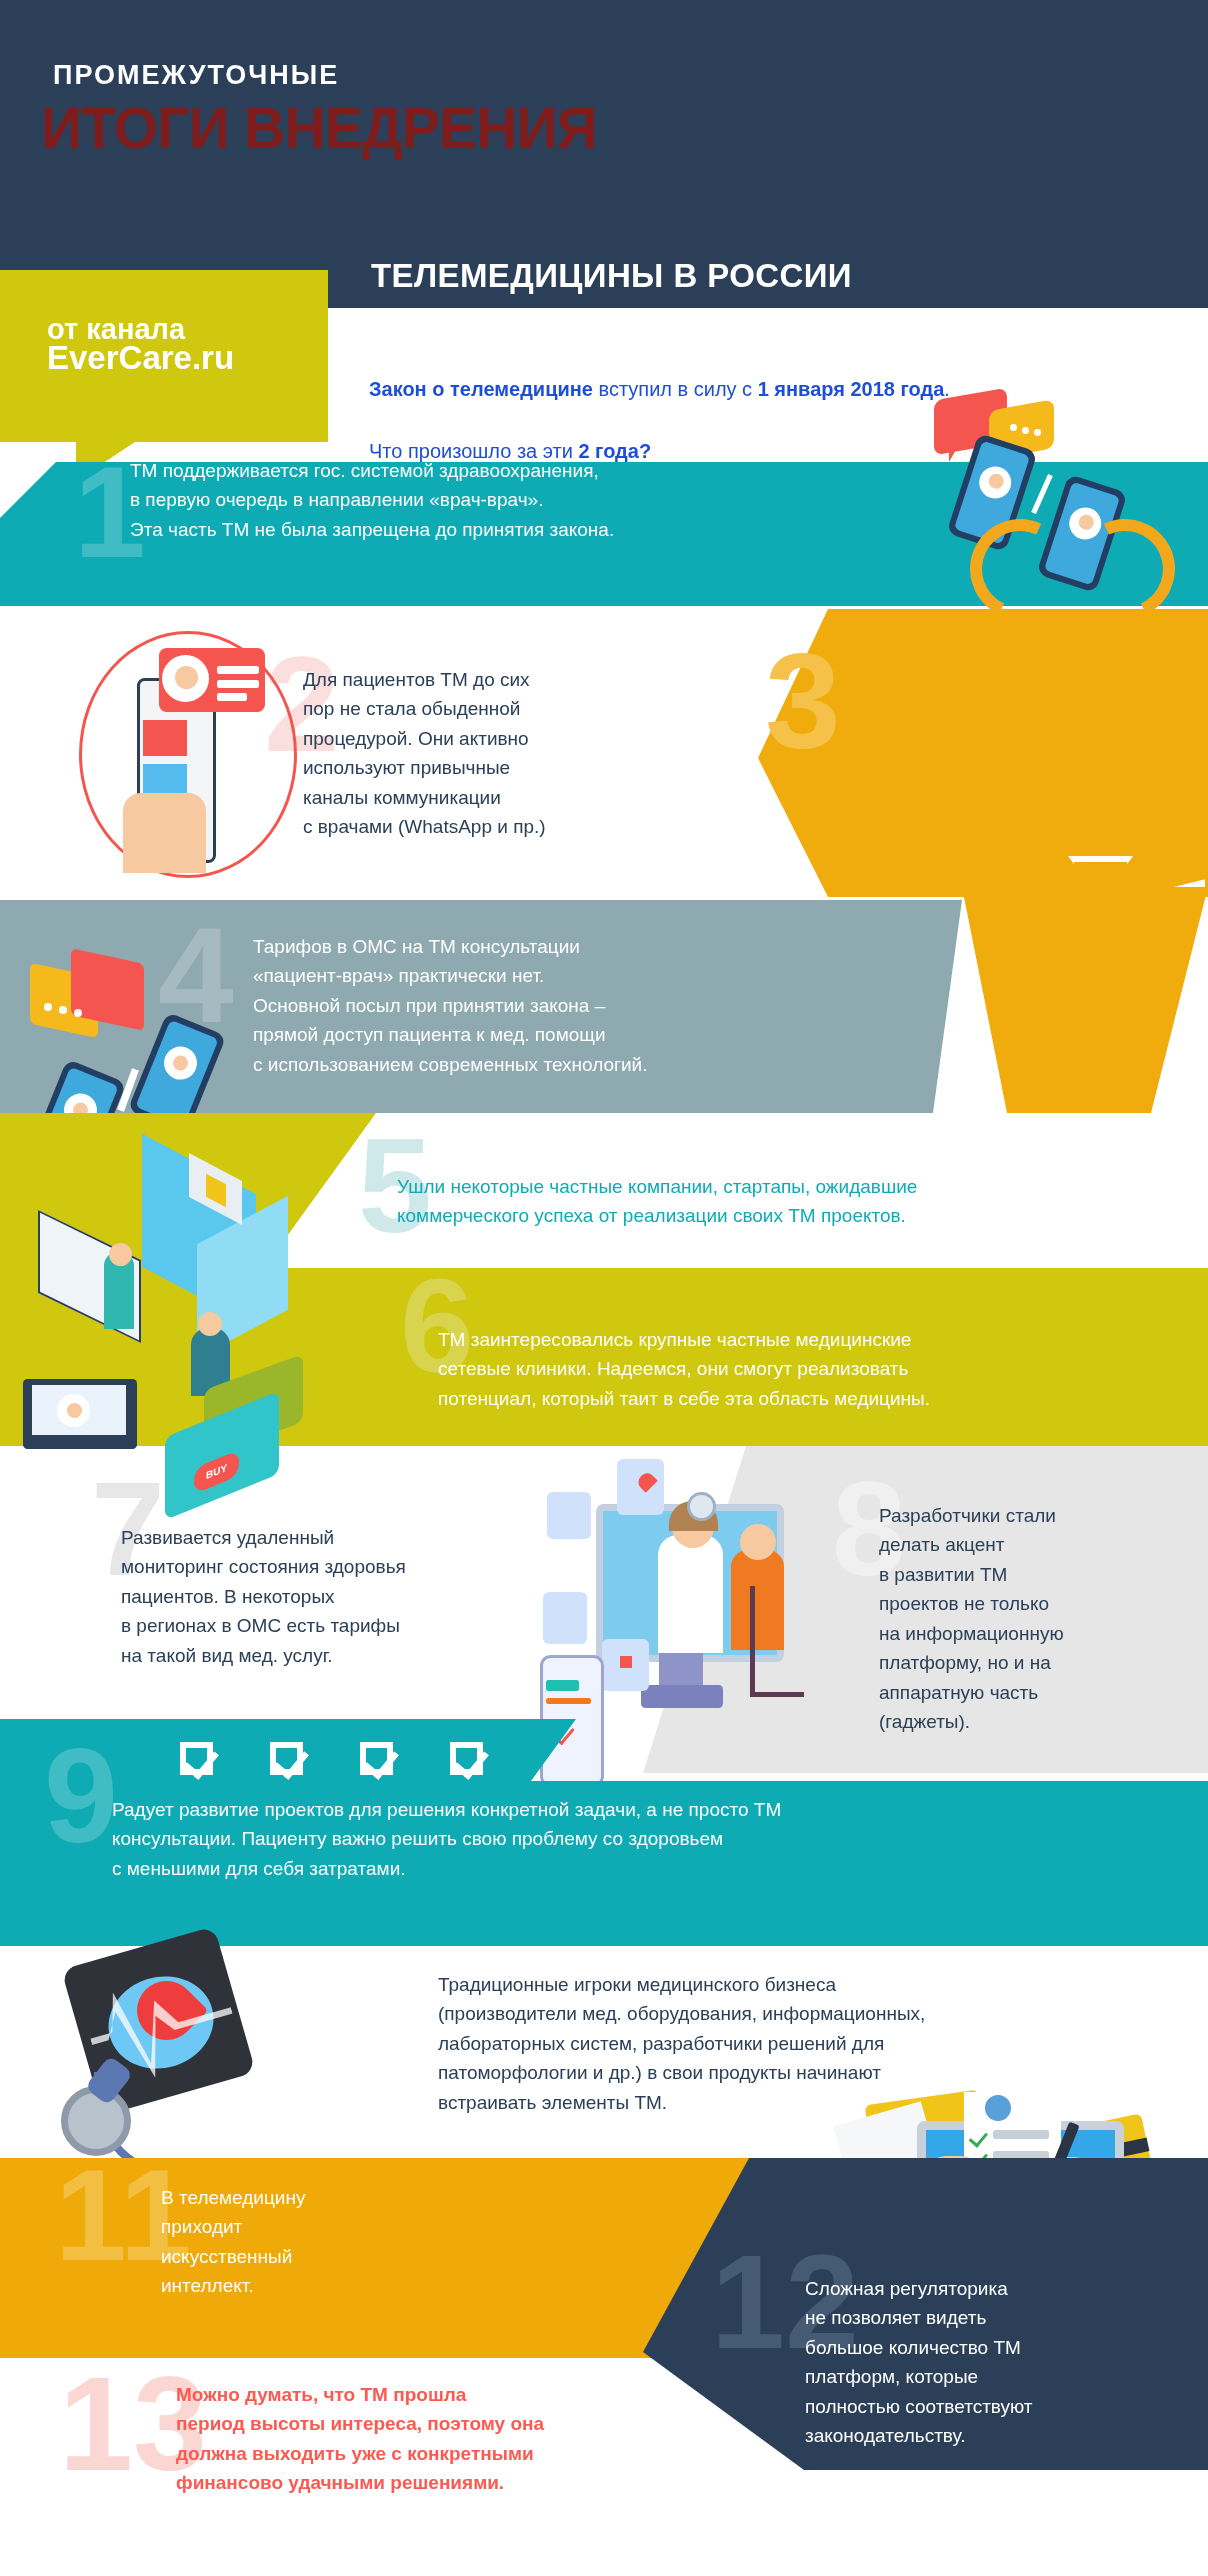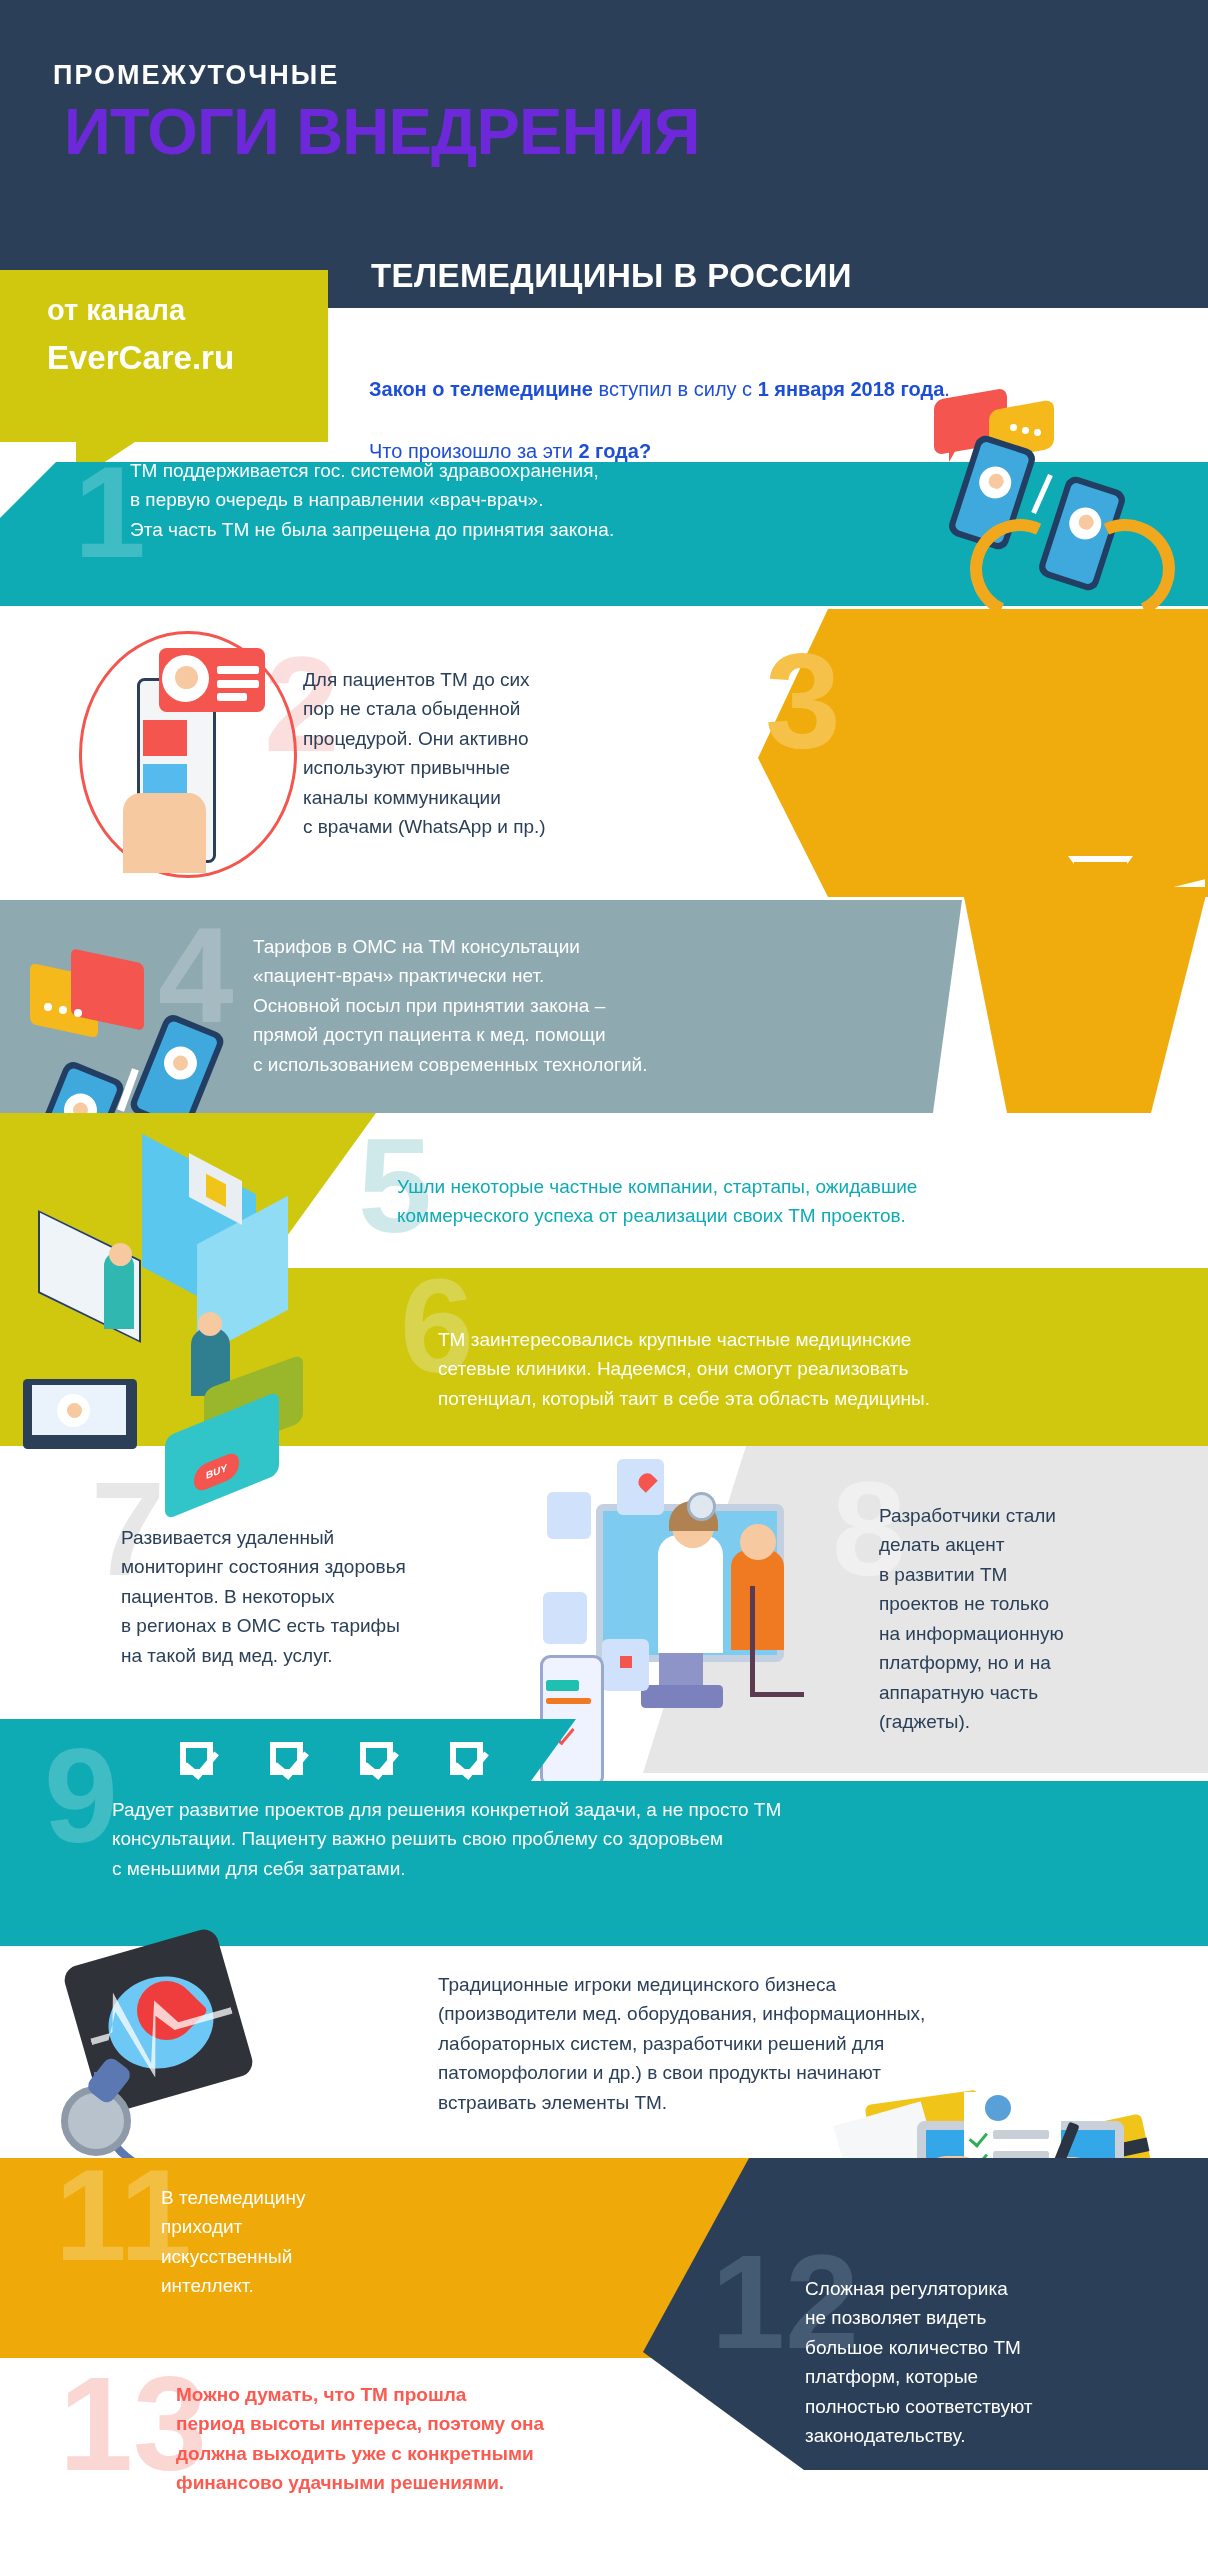--- a/index.html
+++ b/index.html
@@ -7,26 +7,26 @@
   .page{position:relative;width:1209px;height:2576px;background:#ffffff;overflow:hidden;}
 
   
   .band{position:absolute;}
   .txt{position:absolute;line-height:1.55;white-space:pre-line;}
   .bignum{position:absolute;font-weight:700;line-height:.8;user-select:none;}
 
   
   #hdr-navy{left:0;top:0;width:1209px;height:308px;background:#2b4058;}
   #hdr-kicker{left:53px;top:55px;font-size:27px;font-weight:700;letter-spacing:2px;color:#ffffff;}
-  #hdr-title{left:64px;top:102px;font-size:65px;font-weight:700;letter-spacing:-0.8px;color:#6d28d9;line-height:.92;}
+  #hdr-title{left:41px;top:102px;font-size:57px;font-weight:700;letter-spacing:-0.8px;color:#7f1d1d;line-height:.92;}
   #hdr-sub{left:371px;top:250px;font-size:33px;font-weight:700;letter-spacing:0.4px;color:#ffffff;}
 
   #hdr-yellow{left:0;top:270px;width:328px;height:172px;background:#cfc80e;}
   #hdr-yellow-tail{left:76px;top:442px;width:0;height:0;border-left:0 solid transparent;border-top:39px solid #cfc80e;border-right:59px solid transparent;}
-  #hdr-brand1{left:47px;top:288px;font-size:29px;font-weight:700;color:#ffffff;}
+  #hdr-brand1{left:47px;top:307px;font-size:29px;font-weight:700;color:#ffffff;}
   #hdr-brand2{left:47px;top:332px;font-size:33px;font-weight:700;color:#ffffff;}
 
   #hdr-note{left:369px;top:343px;width:682px;font-size:20px;color:#1d4ed8;line-height:1.55;}
   #hdr-note b{font-weight:700;}
 
   
   .art{position:absolute;pointer-events:none;}
 
   
   #s1{left:0;top:462px;width:1209px;height:144px;background:#0fabb5;

